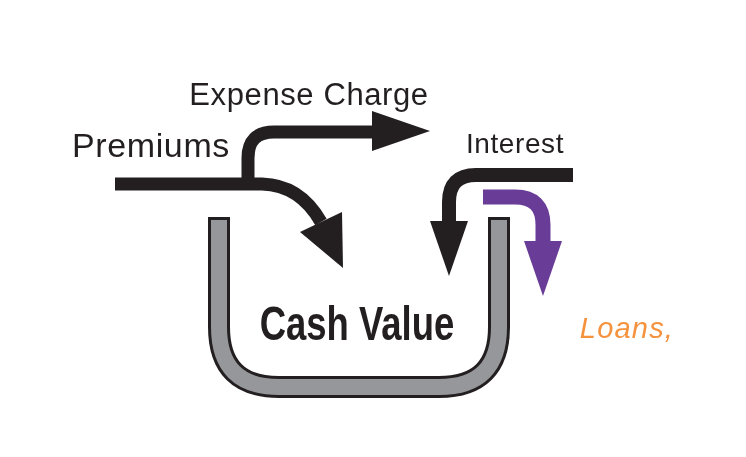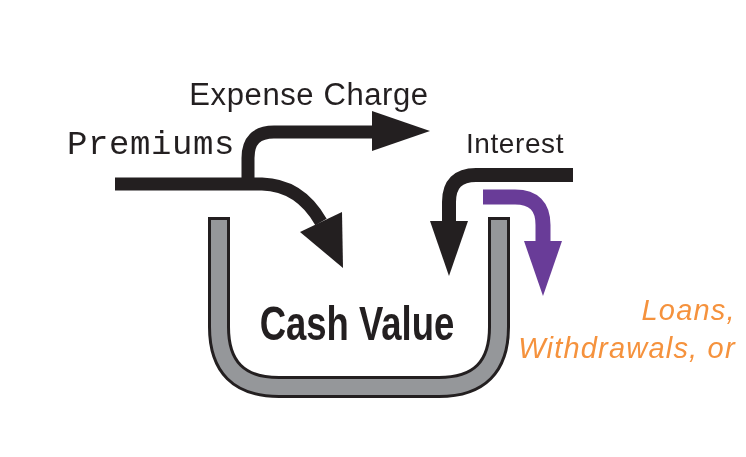--- a/index.html
+++ b/index.html
@@ -13,21 +13,21 @@
   }
   .stage svg { position: absolute; left: 0; top: 0; }
   .lbl {
     position: absolute;
     transform: translate(-50%, -50%);
     white-space: nowrap;
     color: #231F20;
     letter-spacing: 0.6px;
     line-height: 1;
   }
-  .lbl-premiums { left: 151px; top: 145px; font-size: 34px; font-family: Liberation Mono, monospace; }
+  .lbl-premiums { left: 151px; top: 145px; font-size: 34px; }
   .lbl-expense  { left: 309px; top: 94px;  font-size: 31px; }
   .lbl-interest { left: 515px; top: 144px; font-size: 28px; }
   .lbl-cashvalue {
     left: 357px; top: 324px;
     font-size: 48px;
     font-weight: bold;
     letter-spacing: 0;
     transform: translate(-50%, -50%) scaleX(0.76);
     color: #231F20;
   }
@@ -80,16 +80,15 @@
   <div class="lbl lbl-premiums">Premiums</div>
 
   <div class="lbl lbl-interest">Interest</div>
 
   <div class="lbl lbl-expense">Expense Charge</div>
 
   <div class="lbl lbl-cashvalue">Cash Value</div>
 
   <div class="outflow-block">
     <div>Loans,</div>
-    <div>Withdrawals, or</div>
   </div>
 
 </div>
 
 </body></html>

